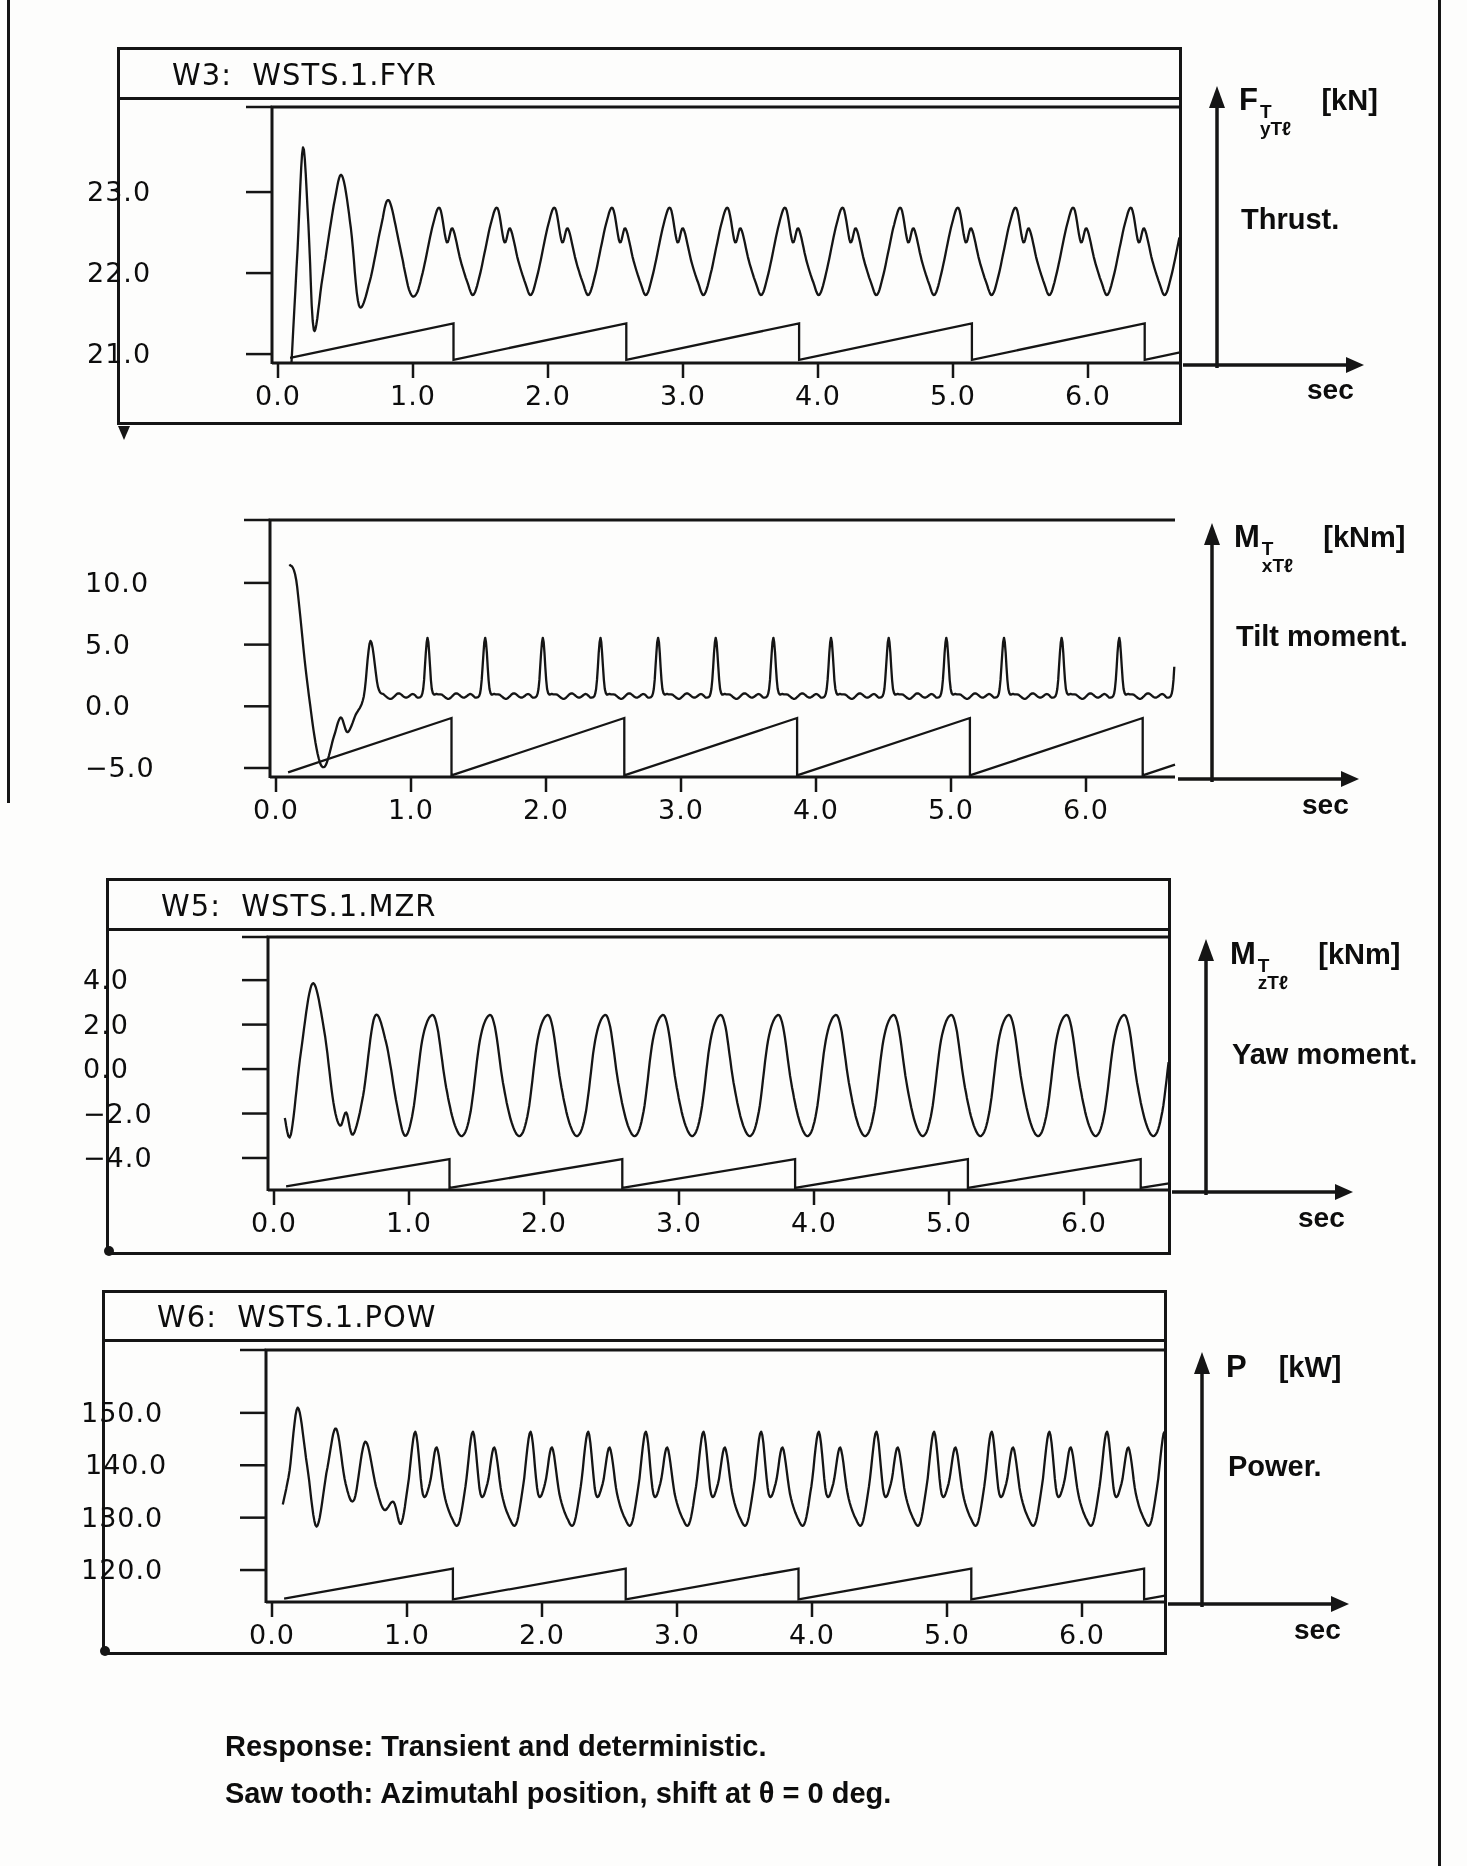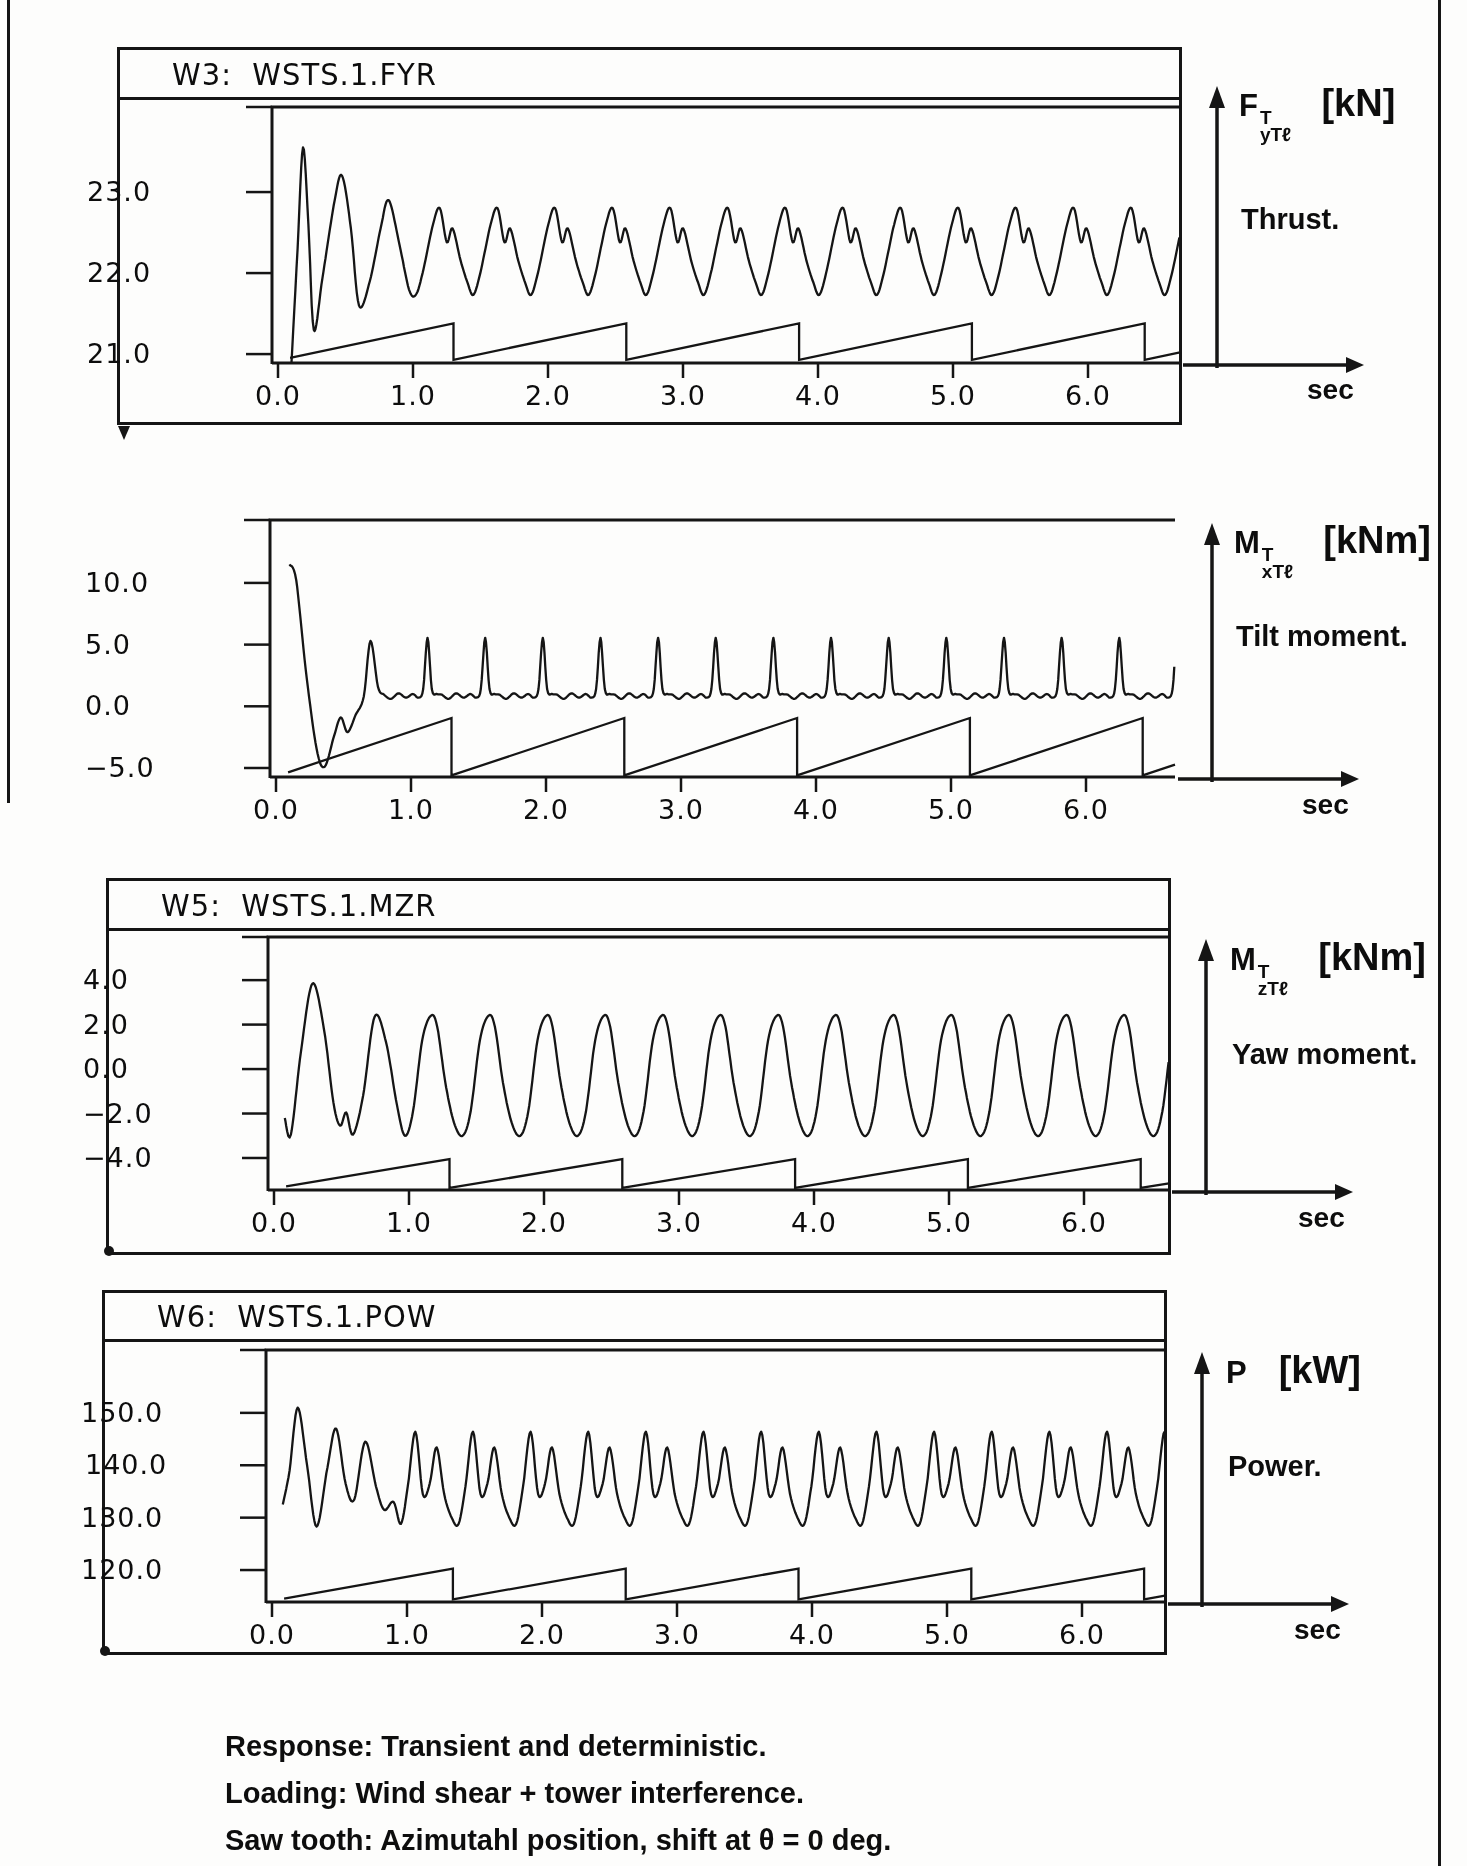--- a/index.html
+++ b/index.html
@@ -17,21 +17,21 @@
   #panel0 .head{height:47px;} #panel1 .head{height:45px;}
   #panel2 .head{height:47px;} #panel3 .head{height:46px;}
   .head span{font-size:29px;letter-spacing:1px;white-space:pre;transform:scaleY(1.05);}
   #plot-canvas{position:absolute;left:0;top:0;pointer-events:none;}
   #labels{position:absolute;left:0;top:0;width:100%;height:100%;pointer-events:none;}
   .ylbl{position:absolute;width:130px;font-size:27px;letter-spacing:1px;}
   .xlbl{position:absolute;width:84px;text-align:center;font-size:27px;letter-spacing:1px;}
   .ann{position:absolute;font-family:"Liberation Sans",sans-serif;font-weight:700;}
   .ylab{font-size:31px;white-space:nowrap;}
   .ylab .ss{display:inline-flex;flex-direction:column;align-items:flex-start;font-size:19px;line-height:17px;vertical-align:-8px;margin-left:2px;}
-  .ylab .unit{margin-left:30px;font-size:38px;}
+  .ylab .unit{margin-left:30px;font-size:29px;}
   .qty{font-size:29px;}
   .seclab{font-size:28px;}
   #caption{position:absolute;left:225px;top:1730px;font-family:"Liberation Sans",sans-serif;font-weight:700;font-size:29px;}
   #caption div{height:47px;white-space:nowrap;}
   
   #ylab0{left:1239px;top:82px;}   #qty0{left:1241px;top:203px;}  #sec0{left:1307px;top:374px;}
   #ylab1{left:1234px;top:519px;}  #qty1{left:1236px;top:620px;}  #sec1{left:1302px;top:789px;}
   #ylab2{left:1230px;top:936px;}  #qty2{left:1232px;top:1038px;} #sec2{left:1298px;top:1202px;}
   #ylab3{left:1226px;top:1349px;} #qty3{left:1228px;top:1450px;} #sec3{left:1294px;top:1614px;}
 </style>
@@ -222,17 +222,16 @@
     <span>P</span><span class="ss">
         <span></span>
         <span></span>
       </span><span class="unit">[kW]</span>
   </div>
   <div id="qty3" class="ann qty">Power.</div>
   <div id="sec3" class="ann seclab">sec</div>
 
   <div id="caption">
     <div>Response: Transient and deterministic.</div>
-    <div>Loading: Wind shear + tower interference.</div>
     <div>Saw tooth: Azimutahl position, shift at θ = 0 deg.</div>
   </div>
 
 </div>
 
 </body></html>

